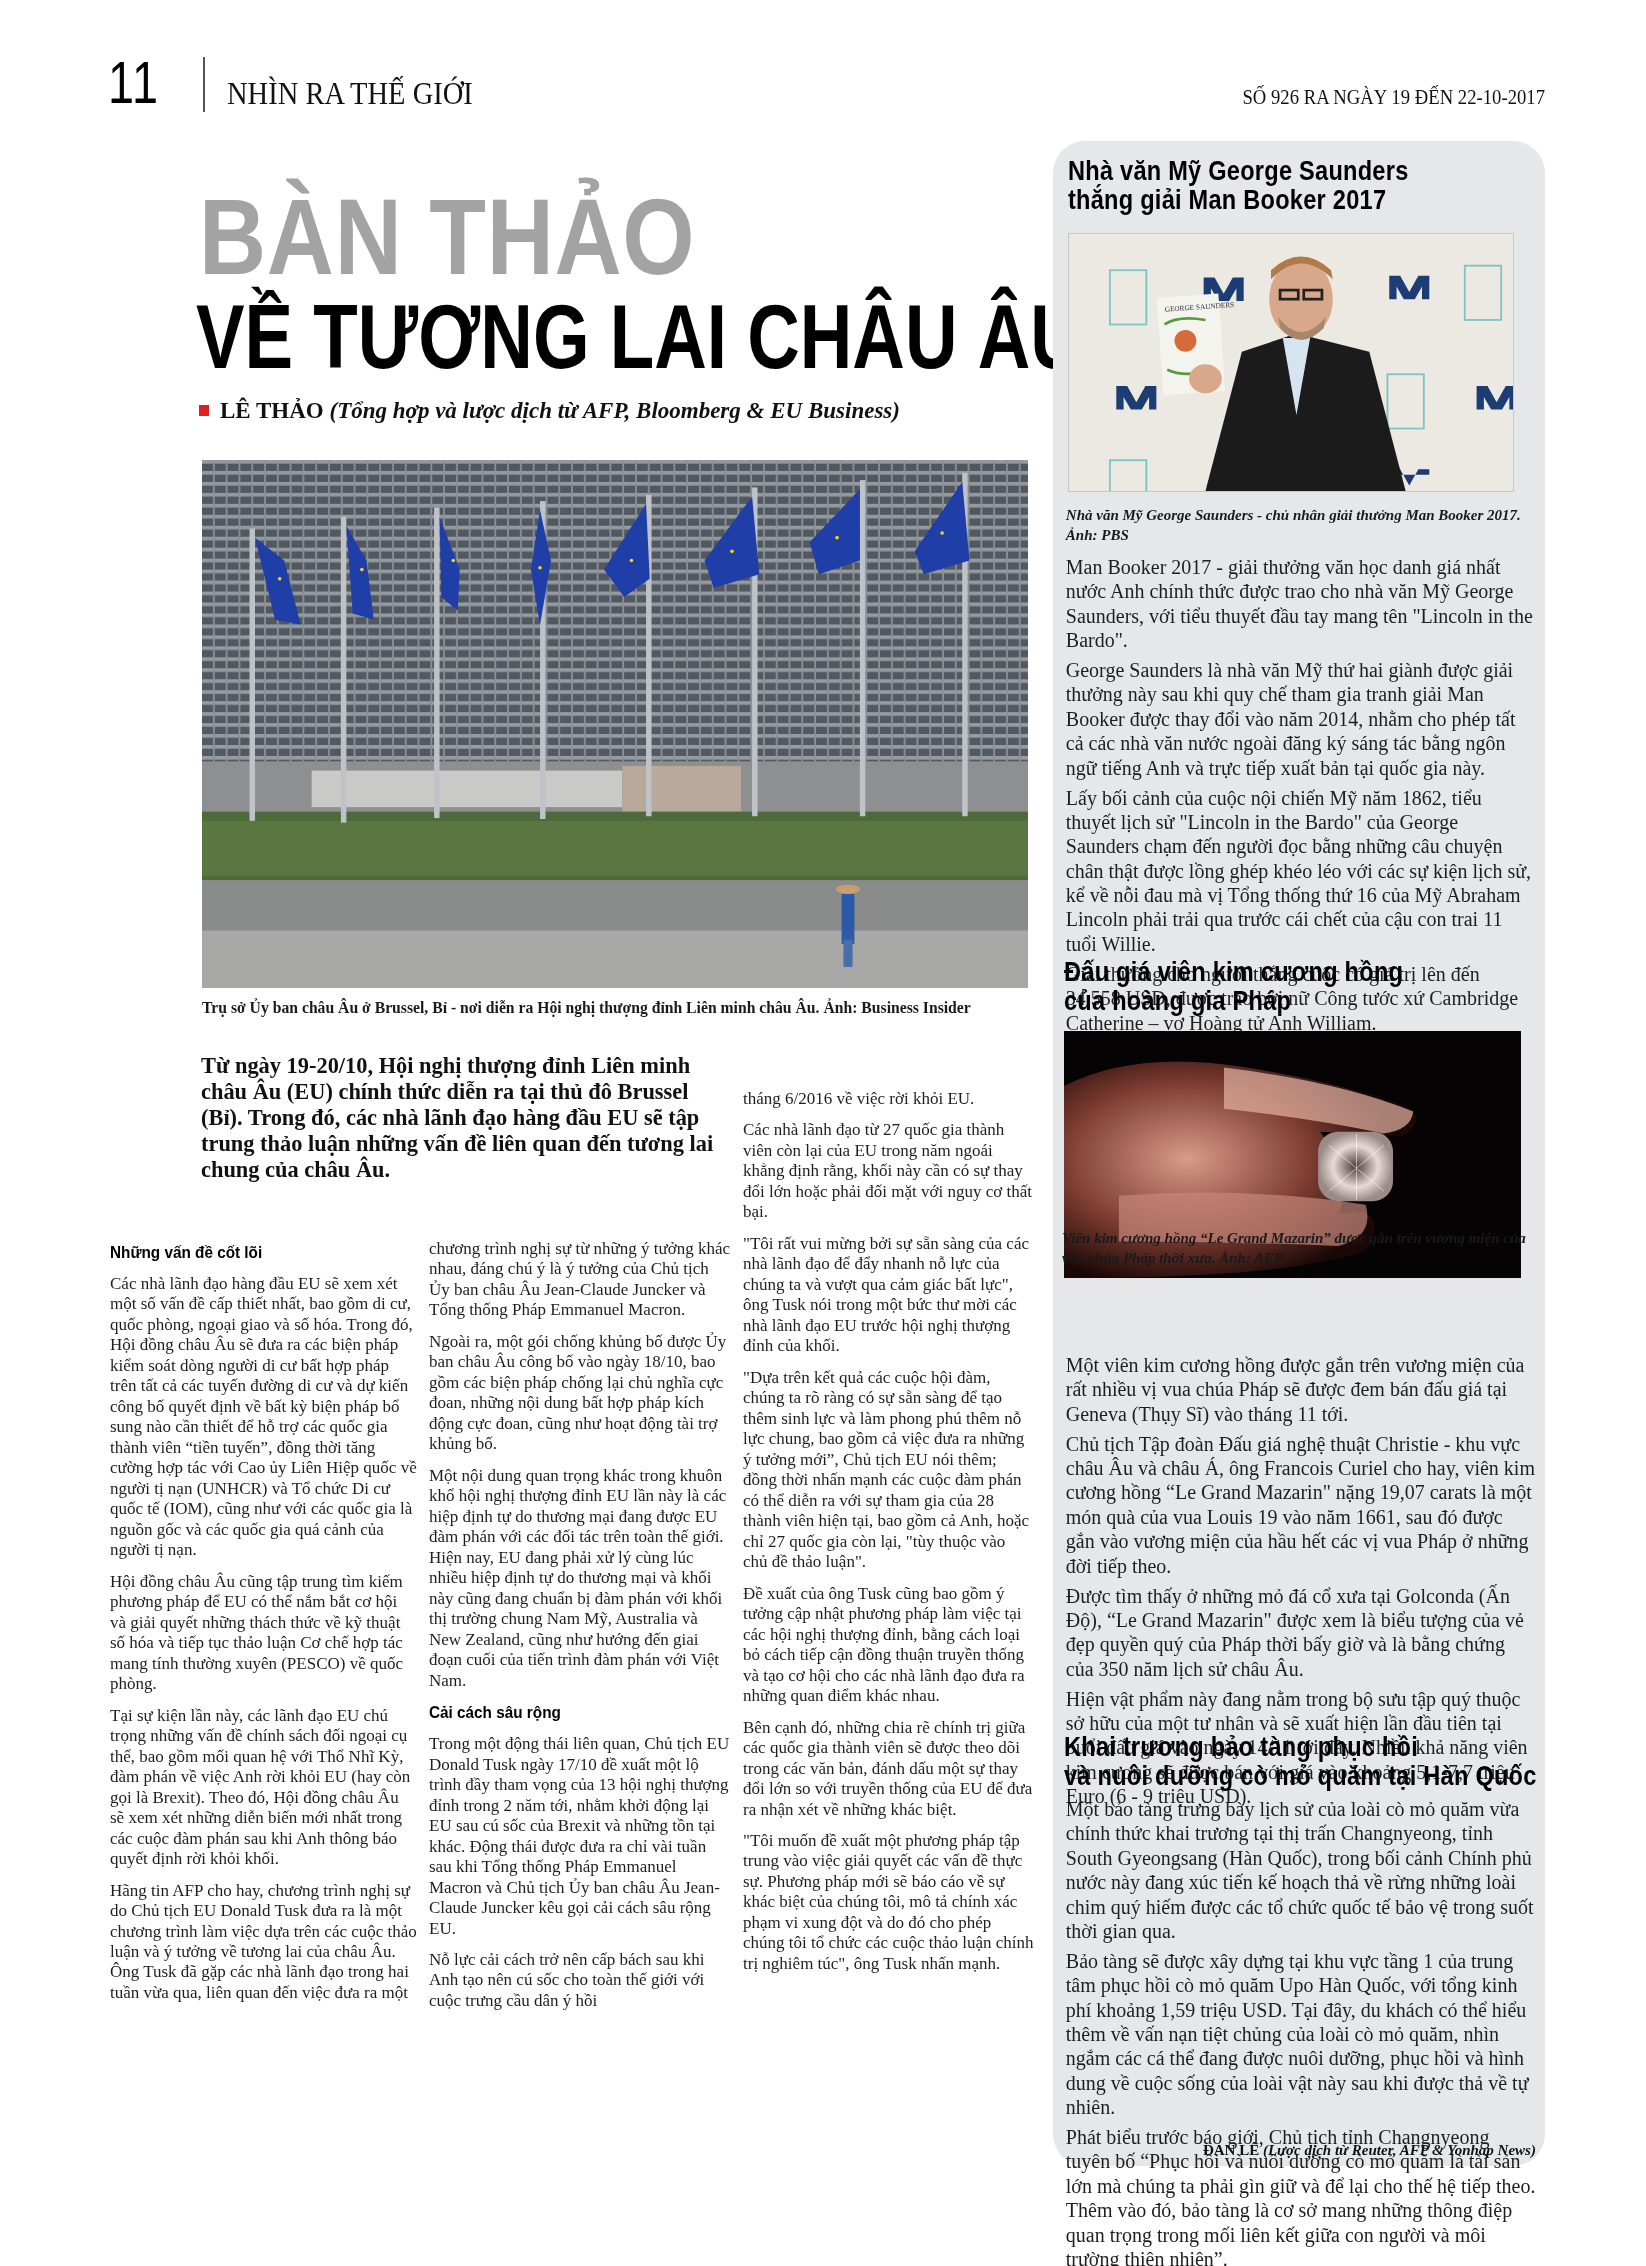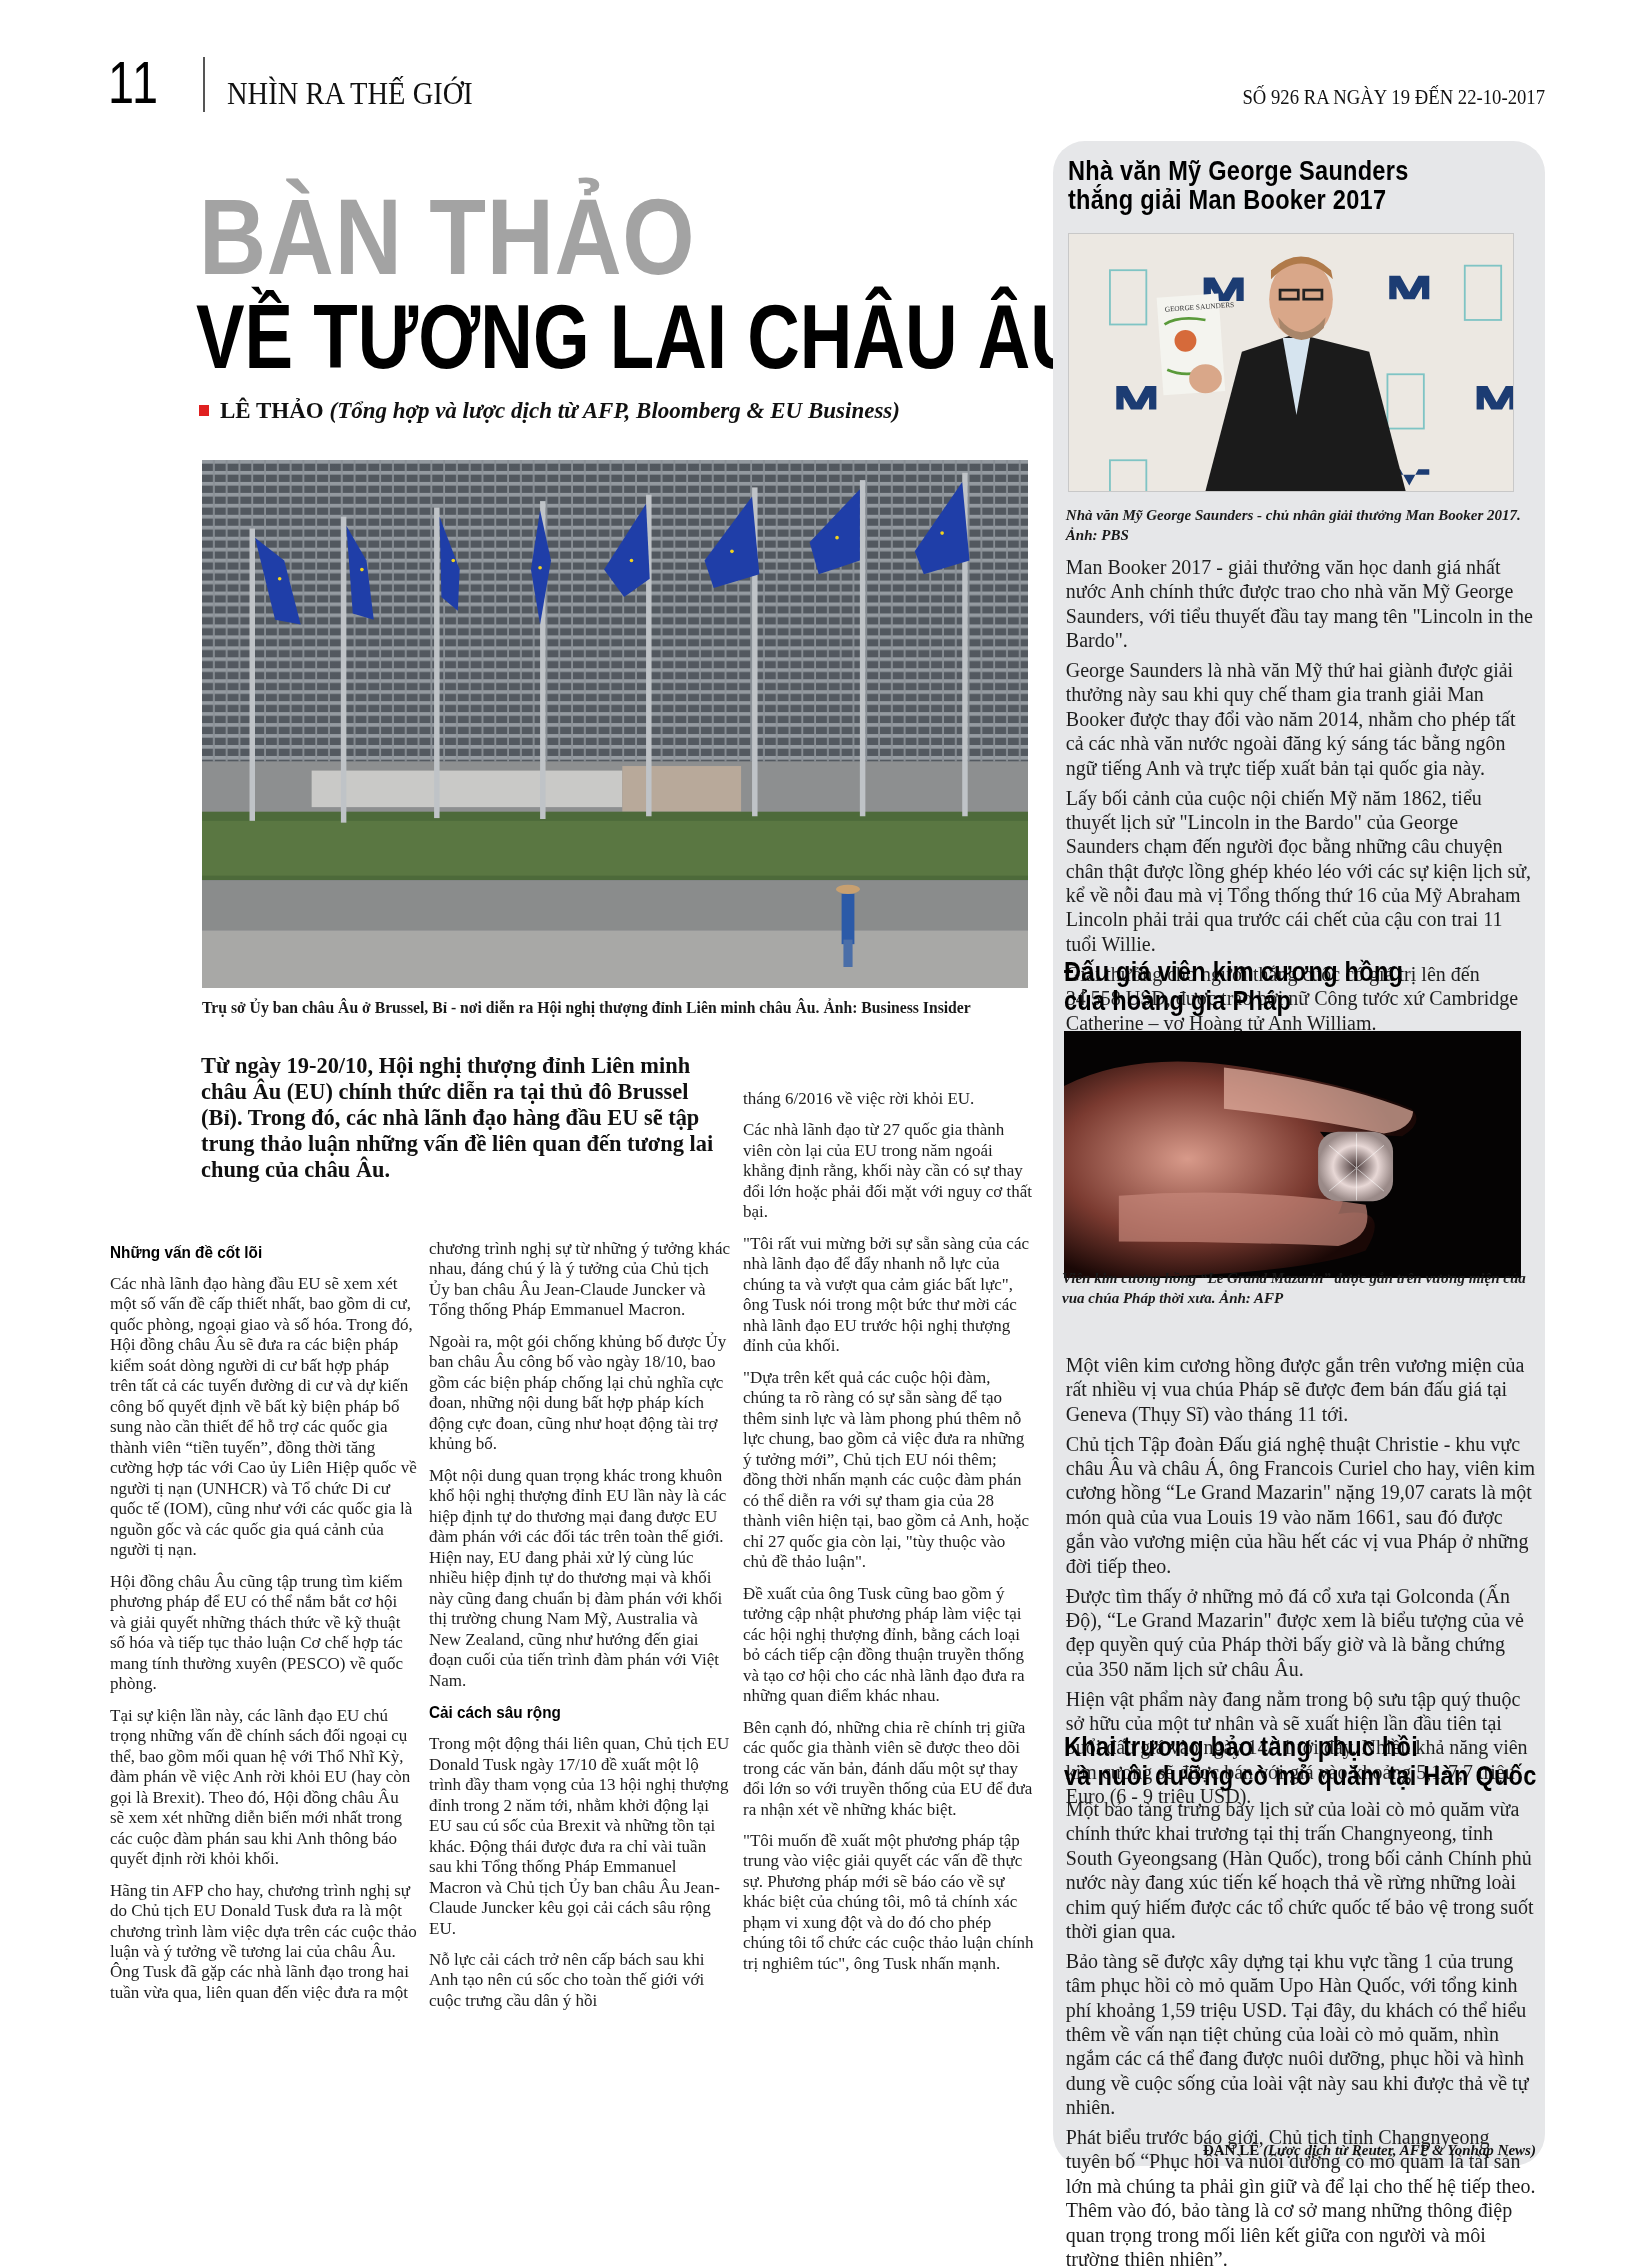--- a/index.html
+++ b/index.html
@@ -215,21 +215,21 @@
         </radialGradient>
       </defs>
       <rect width="500" height="270" fill="#050303"></rect>
       <path d="M0 270 L0 60 Q80 20 200 40 Q320 60 380 85 Q395 100 370 115 L280 110 Q320 160 300 200 Q360 190 330 240 Q250 270 0 270 Z" fill="url(#skin)"></path>
       <path d="M175 40 Q300 55 382 88 Q380 108 350 112 Q270 95 175 85 Z" fill="#e6b4a4" opacity="0.7"></path>
       <path d="M60 180 Q200 170 330 190 Q340 225 300 235 Q180 230 60 230 Z" fill="#c6887a" opacity="0.7"></path>
       <rect x="278" y="110" width="82" height="76" rx="22" fill="url(#gem)"></rect>
       <path d="M290 125 L350 175 M350 125 L290 175 M320 112 L320 185" stroke="#fff" stroke-width="1" opacity="0.6"></path>
     </svg>
   </div>
-  <div class="sb-caption" style="left:9.1px; top:1128px; width:475px;">Viên kim cương hồng “Le Grand Mazarin” được gắn trên vương miện của vua chúa Pháp thời xưa. Ảnh: AFP</div>
+  <div class="sb-caption" style="left:9.1px; top:1088px; width:475px;">Viên kim cương hồng “Le Grand Mazarin” được gắn trên vương miện của vua chúa Pháp thời xưa. Ảnh: AFP</div>
   <div class="sb-text" style="left:12.8px; top:1212px; width:470px;">
     <p>Một viên kim cương hồng được gắn trên vương miện của rất nhiều vị vua chúa Pháp sẽ được đem bán đấu giá tại Geneva (Thụy Sĩ) vào tháng 11 tới.</p>
     <p>Chủ tịch Tập đoàn Đấu giá nghệ thuật Christie - khu vực châu Âu và châu Á, ông Francois Curiel cho hay, viên kim cương hồng “Le Grand Mazarin" nặng 19,07 carats là một món quà của vua Louis 19 vào năm 1661, sau đó được gắn vào vương miện của hầu hết các vị vua Pháp ở những đời tiếp theo.</p>
     <p>Được tìm thấy ở những mỏ đá cổ xưa tại Golconda (Ấn Độ), “Le Grand Mazarin" được xem là biểu tượng của vẻ đẹp quyền quý của Pháp thời bấy giờ và là bằng chứng của 350 năm lịch sử châu Âu.</p>
     <p>Hiện vật phẩm này đang nằm trong bộ sưu tập quý thuộc sở hữu của một tư nhân và sẽ xuất hiện lần đầu tiên tại buổi đấu giá vào ngày 14/11 tới đây. Nhiều khả năng viên kim cương sẽ được bán với giá vào khoảng 5,1-7,7 triệu Euro (6 - 9 triệu USD).</p>
   </div>
 
   <div class="sb-title" style="left:11px; top:1592px;">
     <div>Khai trương bảo tàng phục hồi</div>
     <div>và nuôi dưỡng cò mỏ quăm tại Hàn Quốc</div>

